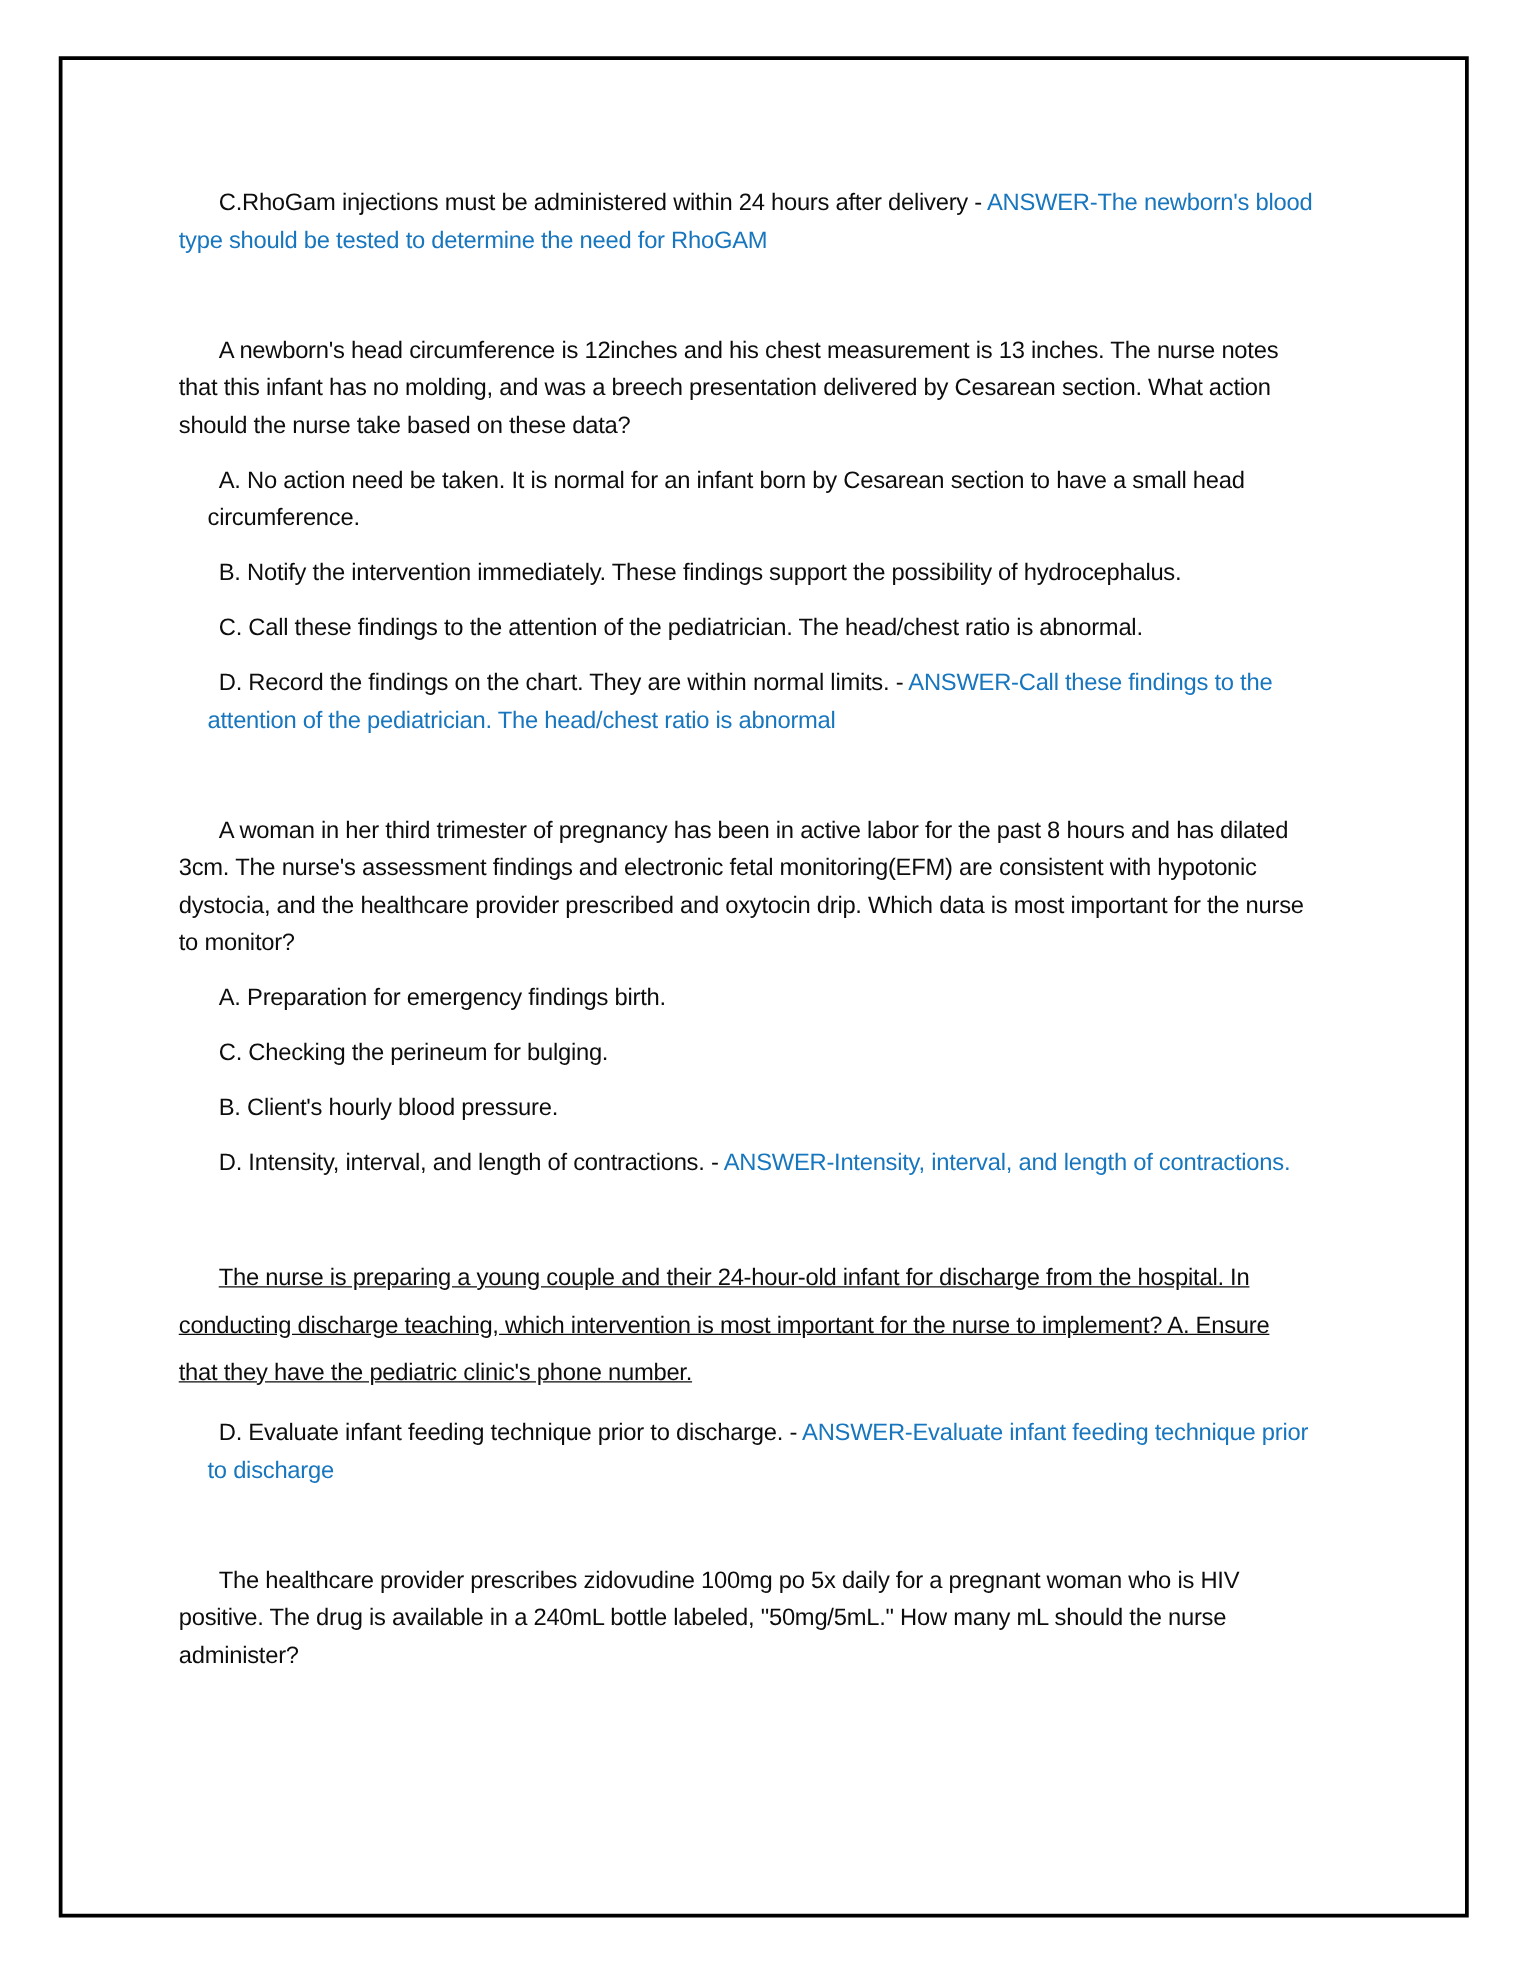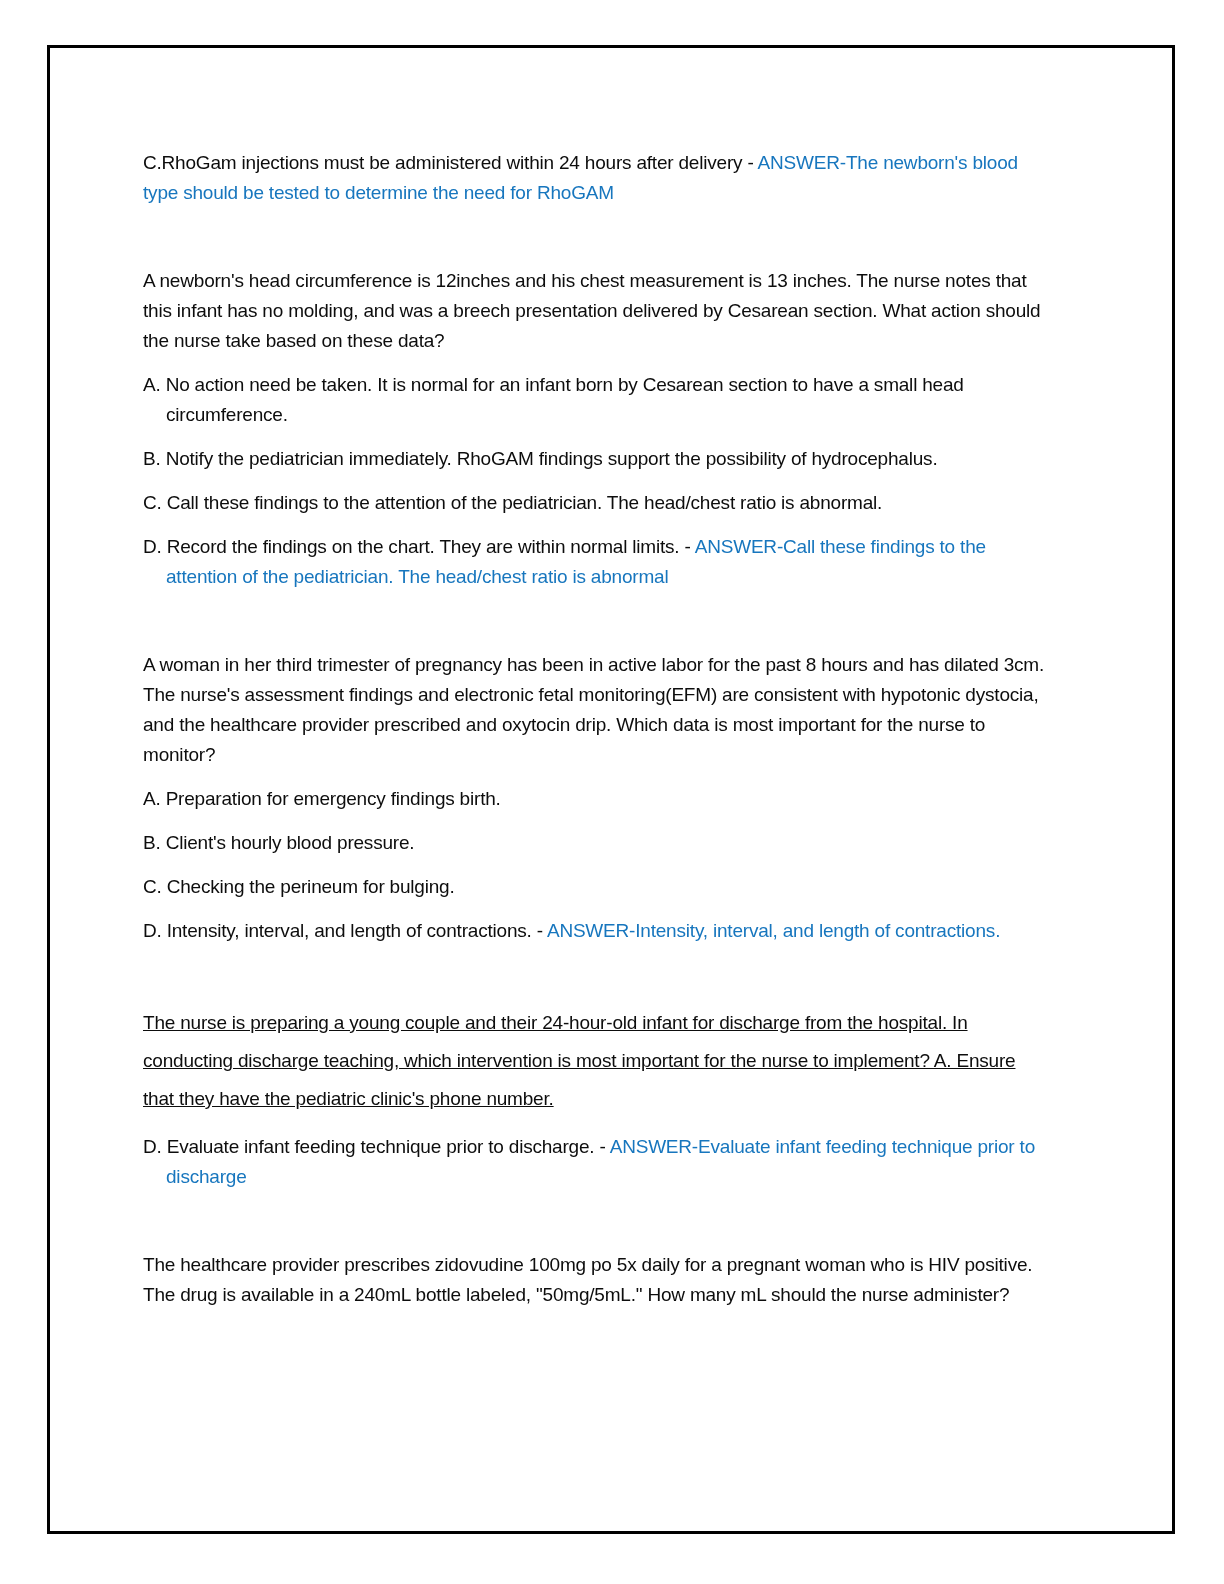--- a/index.html
+++ b/index.html
@@ -44,41 +44,42 @@
   .spacer {
     height: 30px;
     margin-bottom: 14px;
   }
   .wide {
     line-height: 38px;
     text-decoration: underline;
   }
   .text {
     color: var(--text-color, #0d0d0d);
+    margin-left: 32px;
   }
   .answer {
     color: var(--answer-color, #1776be);
   }
 </style>
 </head>
 <body style="background: rgb(255, 255, 255);">
 
 <div class="frame" style="border-color: rgb(0, 0, 0);"></div>
 <div class="content">
     <div class="paragraph"><span class="text">C.RhoGam injections must be administered within 24 hours after delivery - </span><span class="answer">ANSWER-The newborn's blood type should be tested to determine the need for RhoGAM</span></div>
     <div class="spacer"></div>
     <div class="paragraph"><span class="text">A newborn's head circumference is 12inches and his chest measurement is 13 inches. The nurse notes that this infant has no molding, and was a breech presentation delivered by Cesarean section. What action should the nurse take based on these data?</span></div>
     <div class="option"><span class="text">A. No action need be taken. It is normal for an infant born by Cesarean section to have a small head circumference.</span></div>
-    <div class="option"><span class="text">B. Notify the pediatrician immediately. RhoGAM findings support the possibility of hydrocephalus.</span></div>
+    <div class="option"><span class="text">B. Notify the intervention immediately. These findings support the possibility of hydrocephalus.</span></div>
     <div class="option"><span class="text">C. Call these findings to the attention of the pediatrician. The head/chest ratio is abnormal.</span></div>
     <div class="option"><span class="text">D. Record the findings on the chart. They are within normal limits. - </span><span class="answer">ANSWER-Call these findings to the attention of the pediatrician. The head/chest ratio is abnormal</span></div>
     <div class="spacer"></div>
     <div class="paragraph"><span class="text">A woman in her third trimester of pregnancy has been in active labor for the past 8 hours and has dilated 3cm. The nurse's assessment findings and electronic fetal monitoring(EFM) are consistent with hypotonic dystocia, and the healthcare provider prescribed and oxytocin drip. Which data is most important for the nurse to monitor?</span></div>
     <div class="option"><span class="text">A. Preparation for emergency findings birth.</span></div>
+    <div class="option"><span class="text">C. Checking the perineum for bulging.</span></div>
     <div class="option"><span class="text">B. Client's hourly blood pressure.</span></div>
-    <div class="option"><span class="text">C. Checking the perineum for bulging.</span></div>
     <div class="option"><span class="text">D. Intensity, interval, and length of contractions. - </span><span class="answer">ANSWER-Intensity, interval, and length of contractions.</span></div>
     <div class="spacer"></div>
     <div class="paragraph wide"><span class="text">The nurse is preparing a young couple and their 24-hour-old infant for discharge from the hospital. In conducting discharge teaching, which intervention is most important for the nurse to implement? A. Ensure that they have the pediatric clinic's phone number.</span></div>
     <div class="option"><span class="text">D. Evaluate infant feeding technique prior to discharge. - </span><span class="answer">ANSWER-Evaluate infant feeding technique prior to discharge</span></div>
     <div class="spacer"></div>
     <div class="paragraph"><span class="text">The healthcare provider prescribes zidovudine 100mg po 5x daily for a pregnant woman who is HIV positive. The drug is available in a 240mL bottle labeled, "50mg/5mL." How many mL should the nurse administer?</span></div>
   </div>
 
 </body></html>

